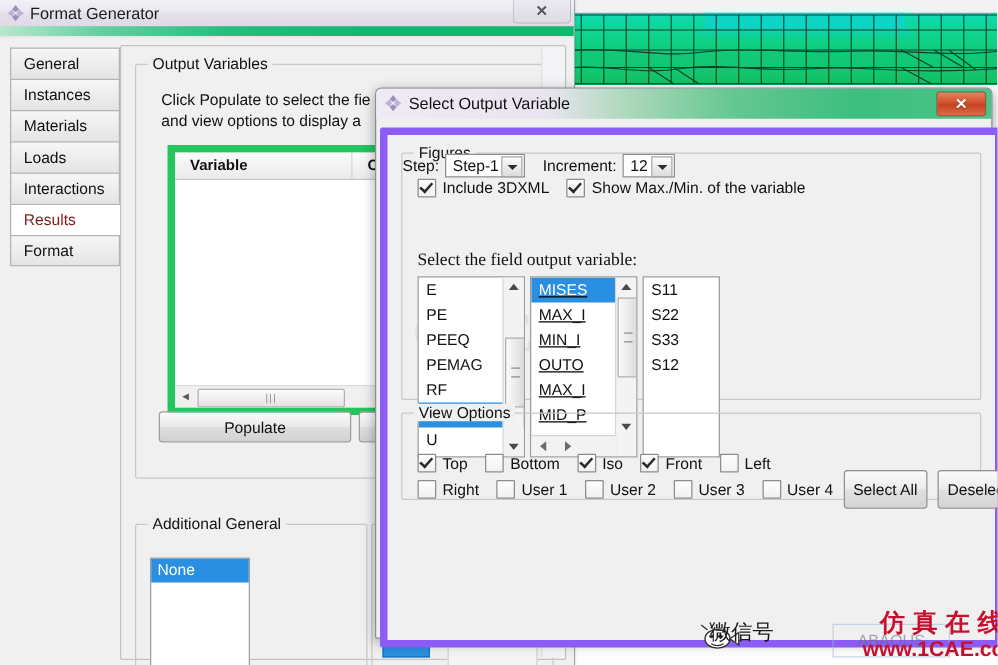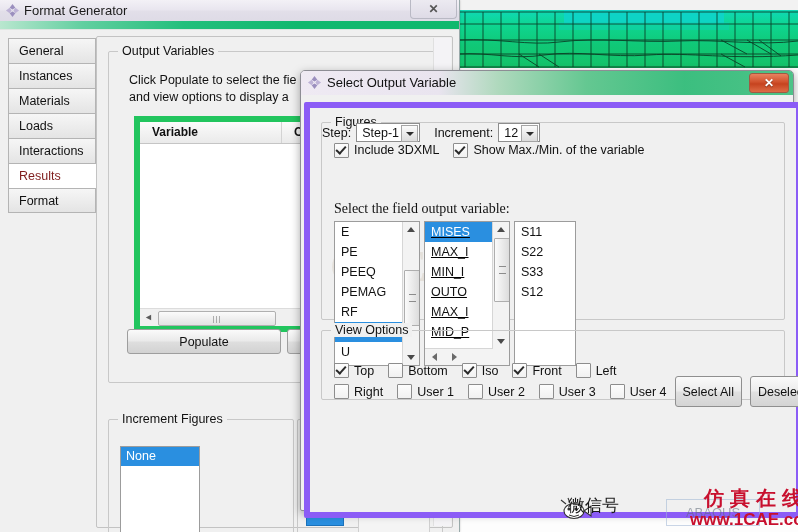--- a/index.html
+++ b/index.html
@@ -261,21 +261,21 @@
               <div class="arrow l">◄</div>
               <div class="thumb">|||</div>
             </div>
           </div>
 
           <div id="populate-btn">Populate</div>
           <div id="populate-btn2"></div>
         </div>
 
         <div class="groupbox" id="gb-additional">
-          <div class="gb-title">Increment Figures</div>
+          <div class="gb-title">Additional General</div>
           <div id="add-list">
             <div class="li sel">None</div>
           </div>
         </div>
 
         <div id="behind-panel">
           <div class="pt">X</div>
           <div id="behind-cb"></div>
           <div id="behind-sel"></div>
           <div id="behind-box"></div>

